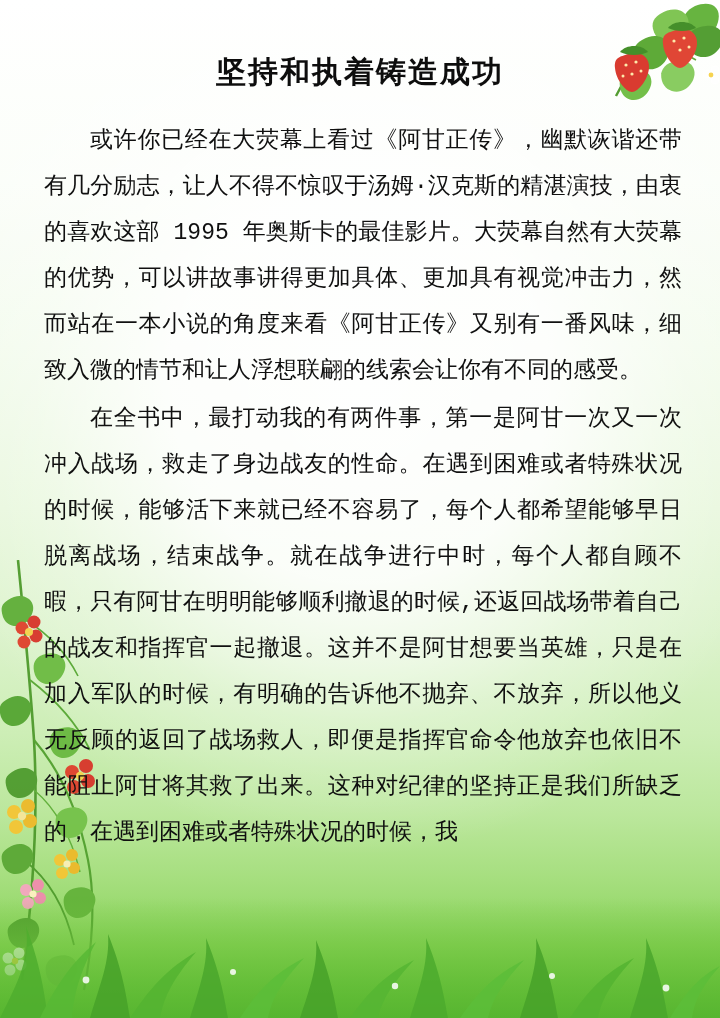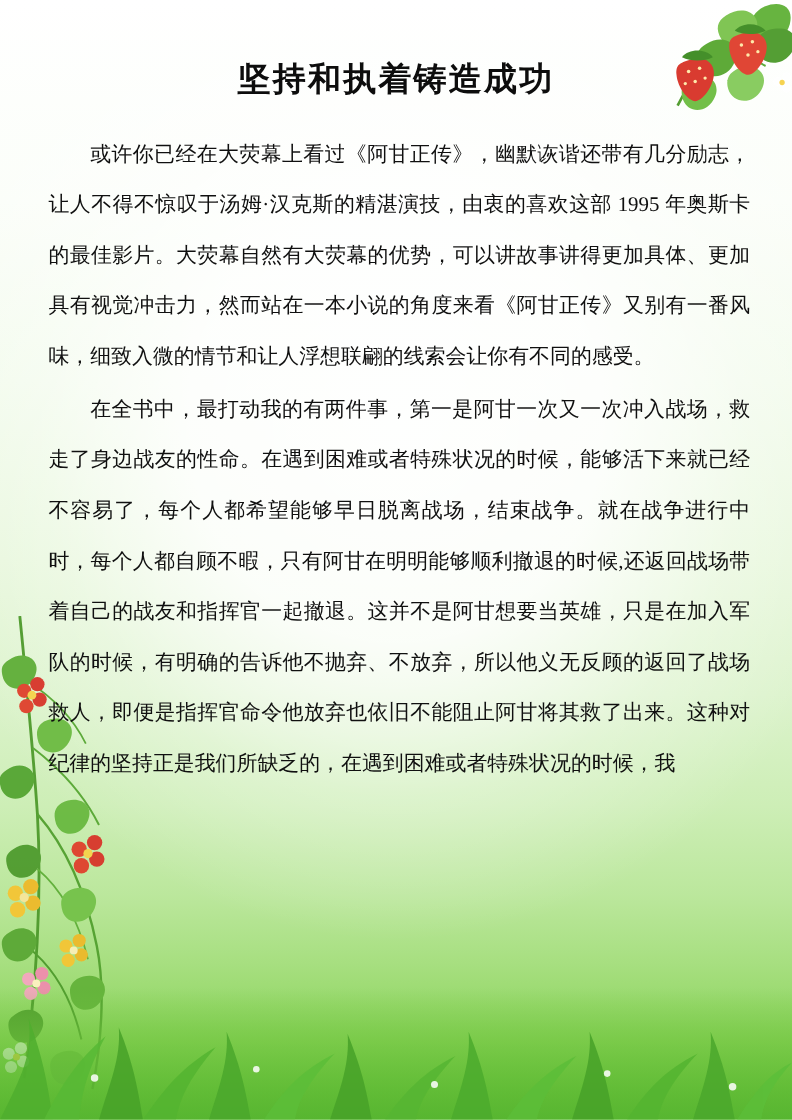--- a/index.html
+++ b/index.html
@@ -67,26 +67,26 @@
     letter-spacing: 2px;
     color: #0d0d0d;
     font-family: "Liberation Serif", "DejaVu Serif", serif;
   }
 
   .body-text {
     position: absolute;
     top: 118px;
     left: 44px;
     width: 638px;
-    font-size: 19px;
+    font-size: 23px;
     line-height: 46px;
     color: #101010;
     text-align: justify;
     text-justify: inter-ideograph;
-    font-family: Liberation Serif, serif;
+    font-family: Liberation Mono, monospace;
   }
   .body-text p {
     margin: 0 0 2px 0;
     text-indent: 2em;
   }
 </style>
 </head>
 <body>
 
 <div id="page">

